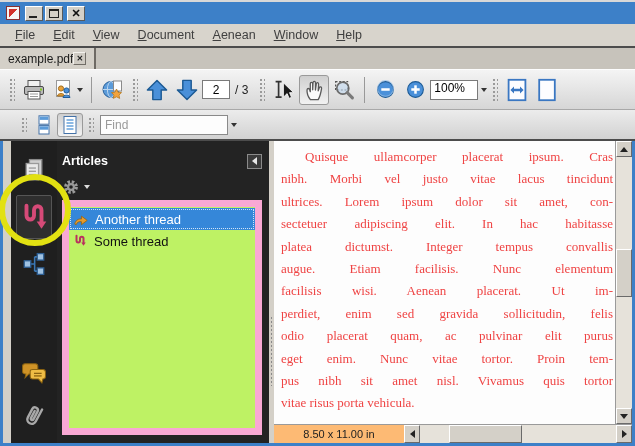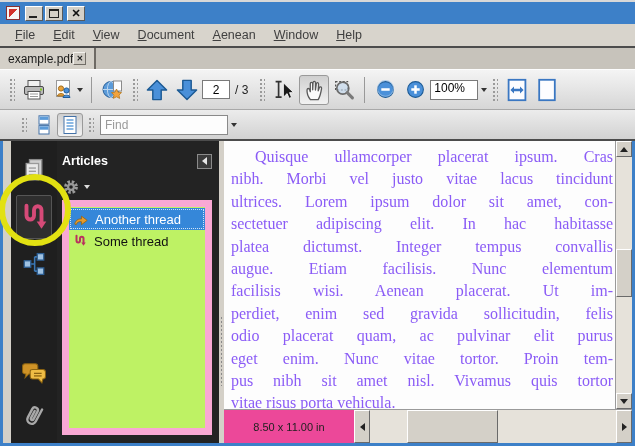--- a/index.html
+++ b/index.html
@@ -63,21 +63,21 @@
                font-family:"Liberation Sans",sans-serif; }
   .findbox { display:flex; align-items:center; margin-left:2px; }
   .findinput { width:128px; height:20px; border:1px solid #8a8a8a; background:#fdfdfd;
                font-size:12px; padding:0 4px; font-family:"Liberation Sans",sans-serif; }
   .findinput::placeholder { color:#9a9a9a; }
 
   
   .content { flex:1; display:flex; min-height:0; border-bottom:3px solid #3d80c8;
              margin:0 3px; background:#d4d0c8; }
   .lightstrip { width:8px; background:#d4d0c8; flex:none; }
-  .darkzone { width:208px; flex:none; background:#232323; display:flex; }
+  .darkzone { width:258px; flex:none; background:#232323; display:flex; }
 
   .iconstrip { width:46px; flex:none; display:flex; flex-direction:column; align-items:center;
                padding:12px 0 10px; gap:8px; background:#1f1f1f; }
   .sidebtn { width:36px; height:34px; display:flex; align-items:center; justify-content:center;
              border:1px solid transparent; border-radius:2px; }
   .sidebtn.selected { border-color:#555; background:#2e2e2e; height:44px; }
   .strut { flex:1; }
 
   .panel { flex:1; display:flex; flex-direction:column; padding:7px 7px 8px 5px; min-width:0; }
   .panel-header { height:26px; display:flex; align-items:center; }
@@ -95,39 +95,39 @@
   .thread-item.selected { background:#3587d9; color:#fff; outline:1px dotted #cfe3f7; outline-offset:-2px; }
 
   .splitter { width:5px; flex:none; background:#d4d0c8; position:relative; }
   .splitter::after { content:""; position:absolute; left:1px; top:58%; width:3px; height:70px;
                      background-image:radial-gradient(circle,#8a8a8a 0.8px, transparent 1px);
                      background-size:3px 4px; }
 
   .docwrap { flex:1; display:flex; flex-direction:column; min-width:0; background:#fff; }
   .docrow { flex:1; display:flex; min-height:0; }
   .docpane { flex:1; background:#fdfdfd; padding:5px 2px 0 7px; overflow:hidden; }
-  .doc-line { font-family:"Liberation Serif", serif; font-size:16px; line-height:22.4px;
-              color:#8b5cf6; text-align:justify; text-align-last:justify; white-space:normal; }
+  .doc-line { font-family:"Liberation Serif", serif; font-size:13px; line-height:22.4px;
+              color:#ef4444; text-align:justify; text-align-last:justify; white-space:normal; }
   .doc-line.first { text-indent:24px; }
   .doc-line.last { text-align-last:left; }
 
   
   .vscroll { width:17px; flex:none; background:#d4d0c8; display:flex; flex-direction:column;
              border-left:1px solid #9a9a9a; }
   .sbtn { height:16px; background:#d4d0c8; border:1px solid; border-color:#fff #6a6a6a #6a6a6a #fff;
           display:flex; align-items:center; justify-content:center; flex:none; }
   .vtrack { flex:1; position:relative; background:#e6e2da; }
   .vthumb { position:absolute; left:0; right:0; top:92px; height:48px; background:#d4d0c8;
             border:1px solid; border-color:#fff #6a6a6a #6a6a6a #fff; }
   .tri-up    { width:0; height:0; border-left:4px solid transparent; border-right:4px solid transparent; border-bottom:5px solid #222; }
   .tri-down  { width:0; height:0; border-left:4px solid transparent; border-right:4px solid transparent; border-top:5px solid #222; }
   .tri-left  { width:0; height:0; border-top:4px solid transparent; border-bottom:4px solid transparent; border-right:5px solid #222; }
   .tri-right { width:0; height:0; border-top:4px solid transparent; border-bottom:4px solid transparent; border-left:5px solid #222; }
 
-  .statusrow { height:34px; background:#ec4899; border-top:1px solid #9a9a9a;
+  .statusrow { height:19px; background:#fdba74; border-top:1px solid #9a9a9a;
                display:flex; align-items:stretch; }
   .pagesize { width:130px; display:flex; align-items:center; justify-content:center;
               font-size:11px; color:#222; flex:none; }
   .hscroll { flex:1; display:flex; align-items:stretch; }
   .hscroll .sbtn { height:auto; width:16px; }
   .htrack { flex:1; position:relative; background:#e6e2da; }
   .hthumb { position:absolute; top:0; bottom:0; left:15%; width:37%; background:#d4d0c8;
             border:1px solid; border-color:#fff #6a6a6a #6a6a6a #fff; }
 
   

